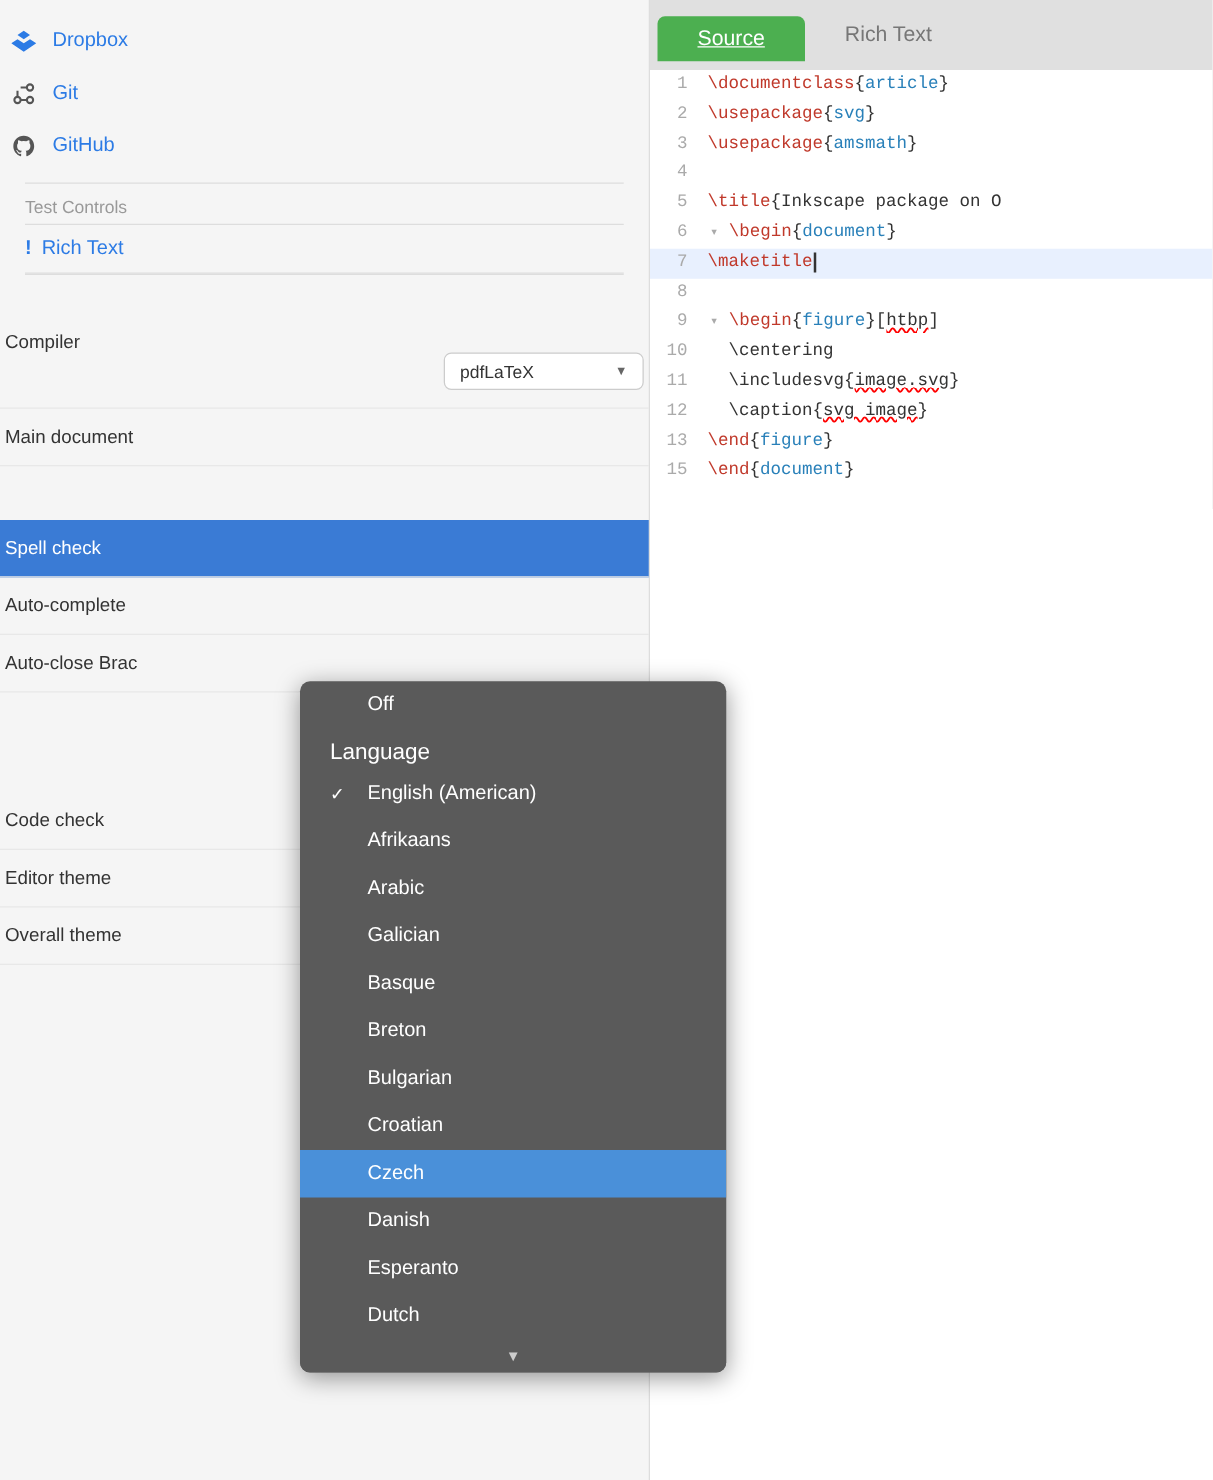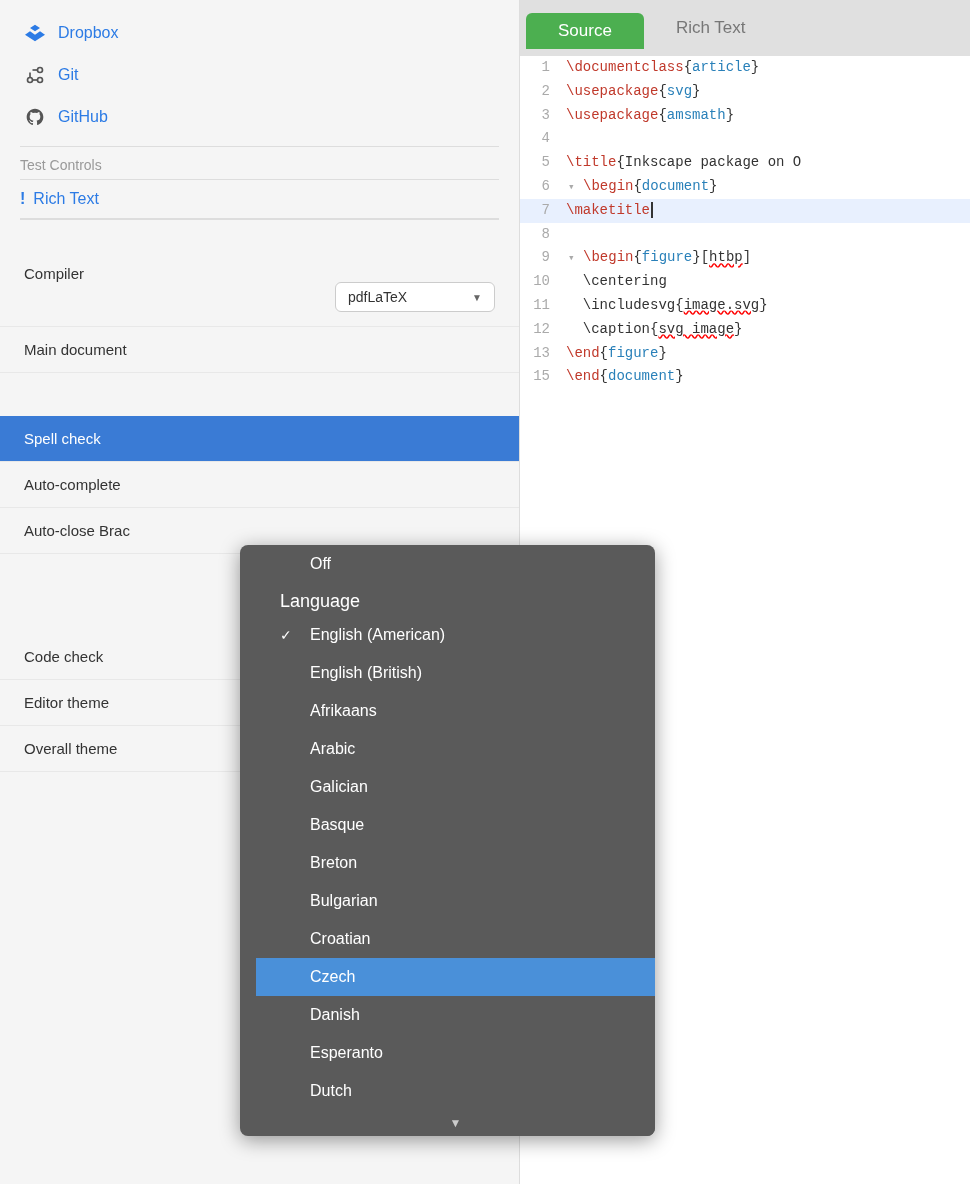--- a/index.html
+++ b/index.html
@@ -23,21 +23,21 @@
       position: relative;
     }
 
     .nav-items {
       padding: 12px 0 8px 0;
     }
 
     .nav-item {
       display: flex;
       align-items: center;
-      padding: 10px 24px;
+      padding: 10px 8px;
       gap: 12px;
       cursor: pointer;
     }
 
     .nav-item .nav-icon {
       width: 22px;
       height: 22px;
       display: flex;
       align-items: center;
       justify-content: center;
@@ -93,21 +93,21 @@
     .settings-divider {
       height: 1px;
       background: #ddd;
       margin: 0 20px 0 20px;
     }
 
     .settings-row {
       display: flex;
       align-items: center;
       justify-content: space-between;
-      padding: 14px 24px;
+      padding: 14px 4px;
       border-bottom: 1px solid #e8e8e8;
     }
 
     .settings-row.active {
       background: #3a7bd5;
       margin-top: 43px;
     }
 
     .settings-row .row-label {
       font-size: 15px;
@@ -140,27 +140,26 @@
     .compiler-select .arrow {
       font-size: 10px;
       color: #666;
     }
 
     
     .dropdown-overlay {
       position: absolute;
       left: 240px;
       top: 545px;
-      width: 415px;
+      width: 341px;
       background: #5a5a5a;
       border-radius: 8px;
       z-index: 100;
       overflow: hidden;
       box-shadow: 0 4px 20px rgba(0,0,0,0.4);
-      padding-left: 16px;
     }
 
     .dropdown-item {
       padding: 10px 24px;
       font-size: 16px;
       color: #fff;
       cursor: pointer;
       display: flex;
       align-items: center;
       gap: 14px;
@@ -213,20 +212,21 @@
     }
 
     .tab-source {
       background: #4caf50;
       color: #fff;
       font-size: 17px;
       font-weight: 500;
       padding: 8px 32px;
       border-radius: 6px 6px 0 0;
       margin: 6px 0 0 6px;
+      text-decoration: underline;
     }
 
     .tab-richtext {
       background: transparent;
       color: #777;
       font-size: 17px;
       font-weight: 400;
       padding: 14px 32px;
       cursor: pointer;
     }
@@ -374,24 +374,20 @@
       <span>Off</span>
     </div>
     <div class="dropdown-section-label">Language</div>
 
     <div class="dropdown-item">
       <span class="check-mark">✓</span>
       <span>English (American)</span>
     </div>
     <div class="dropdown-item">
       <span class="check-mark"></span>
-      <span>English (British)</span>
-    </div>
-    <div class="dropdown-item">
-      <span class="check-mark"></span>
       <span>Afrikaans</span>
     </div>
     <div class="dropdown-item">
       <span class="check-mark"></span>
       <span>Arabic</span>
     </div>
     <div class="dropdown-item">
       <span class="check-mark"></span>
       <span>Galician</span>
     </div>

